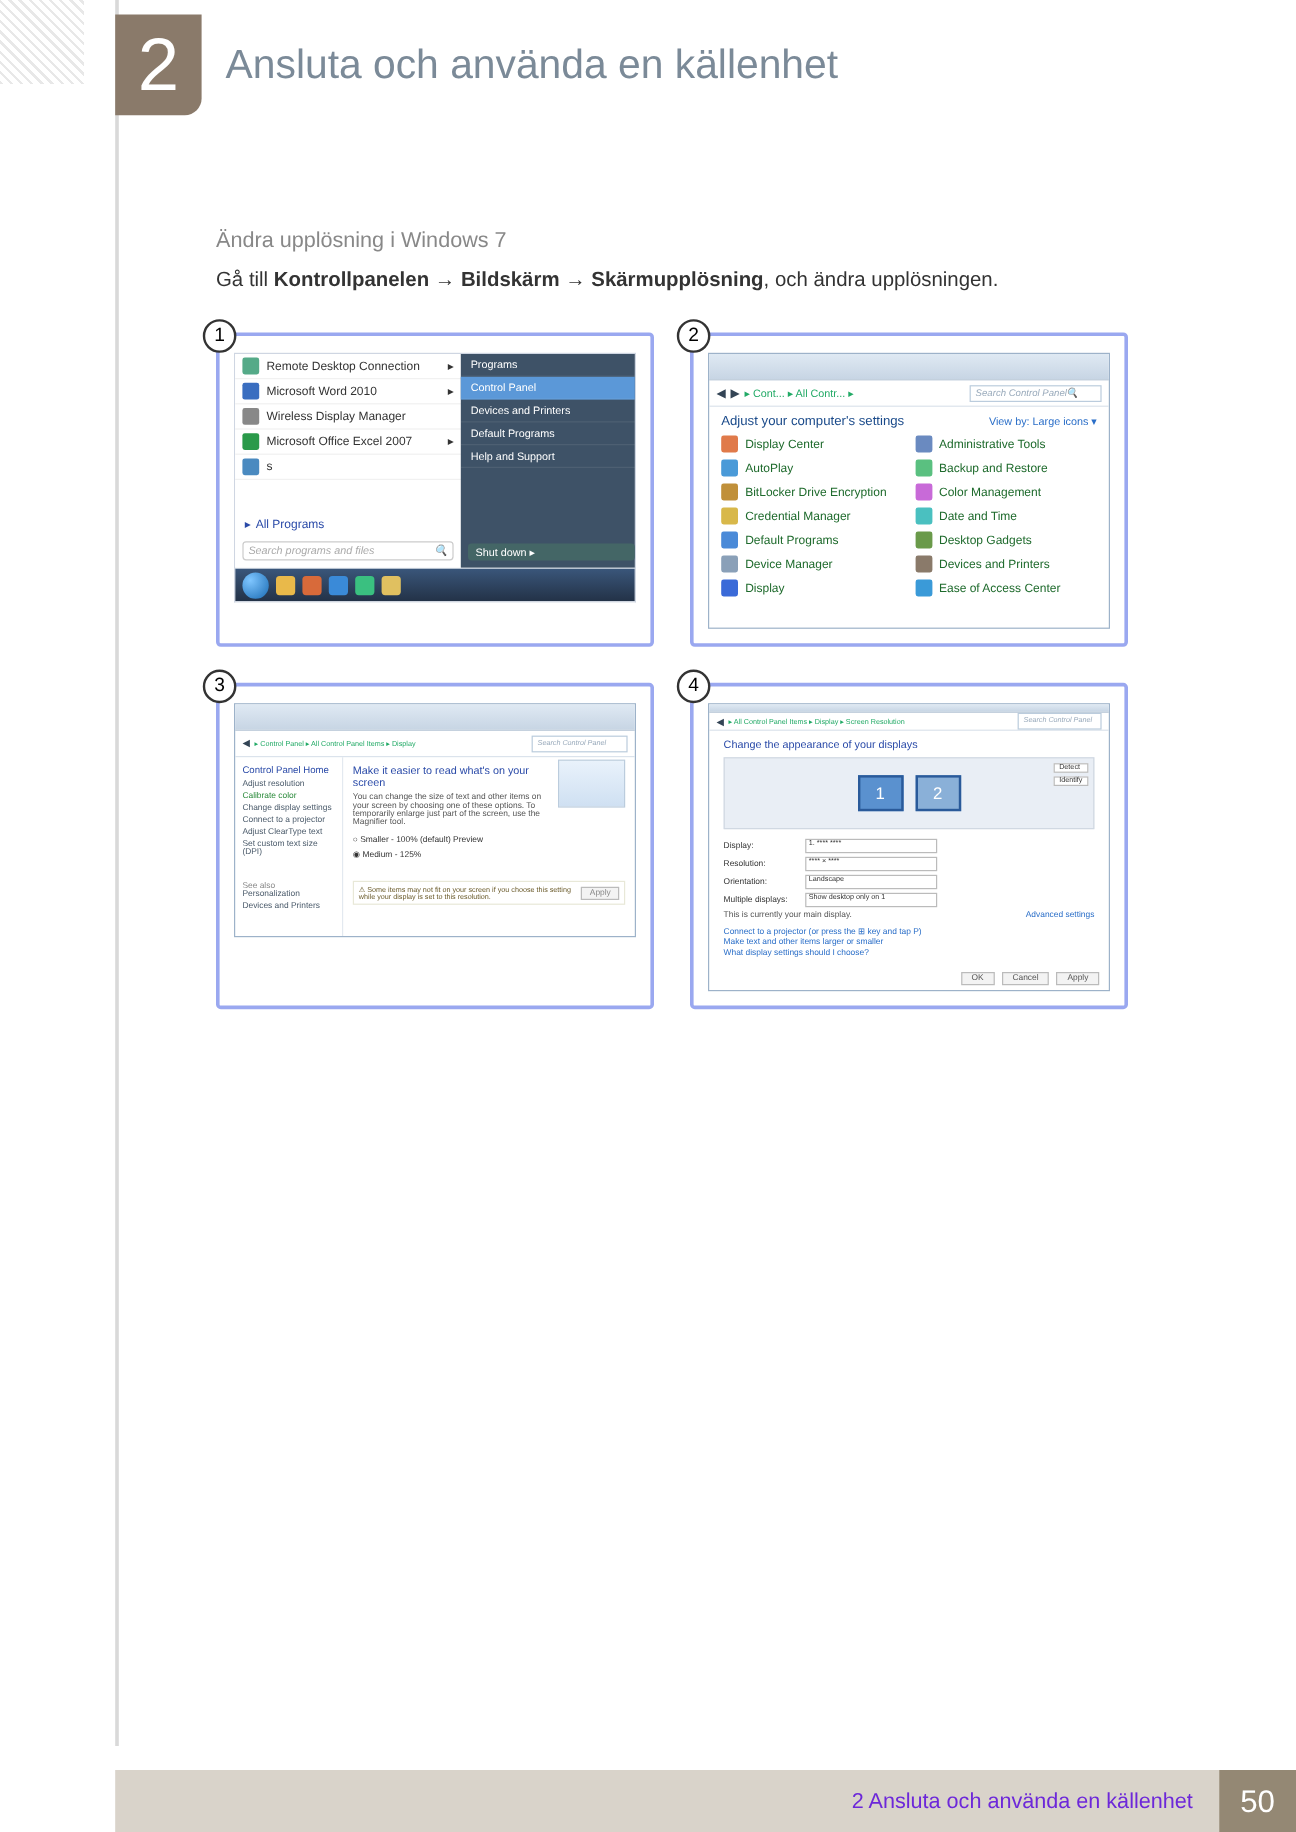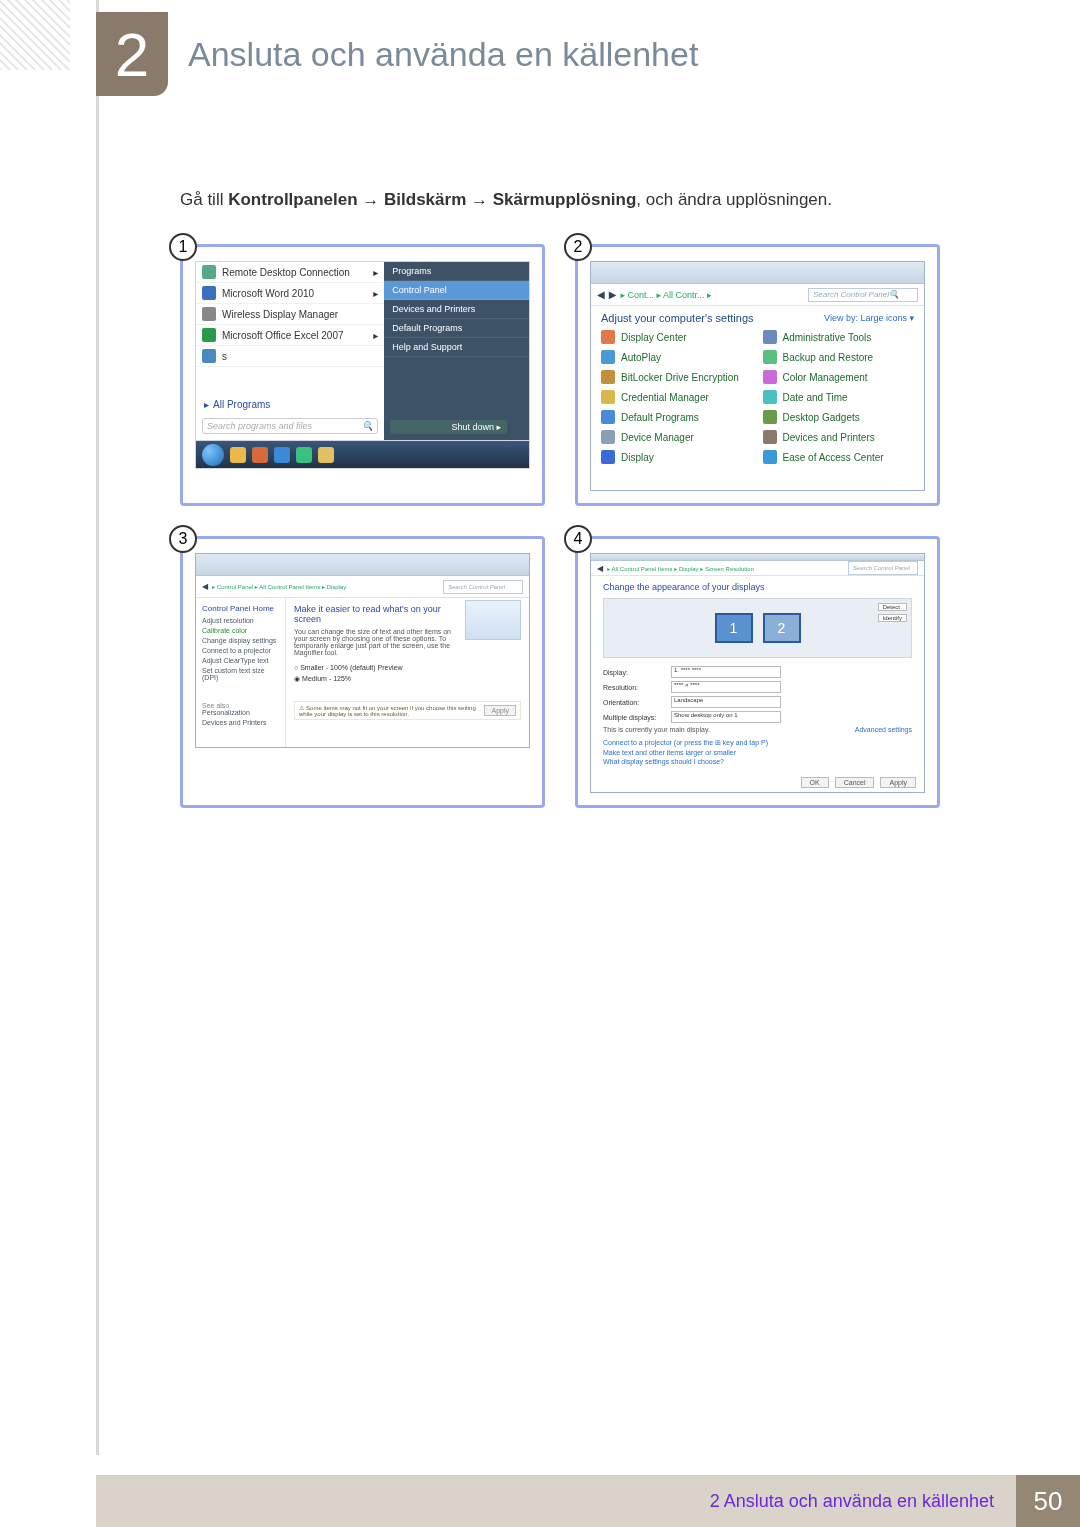--- a/index.html
+++ b/index.html
@@ -131,23 +131,23 @@
     display: flex;
     flex-direction: column;
   }
   .sm-r-item {
     padding: 4px 8px;
     font-size: 9px;
     border-bottom: 1px solid rgba(255,255,255,0.08);
   }
   .sm-r-item.hl { background: #5b98d8; }
   .sm-shutdown {
-    margin: auto 22px 6px 6px;
+    margin: auto 0 6px 6px;
     background: #466; border-radius: 3px;
-    padding: 2px 6px; font-size: 9px; text-align:right;
+    padding: 2px 6px; font-size: 9px; text-align:left;
   }
   .sm-taskbar {
     height: 28px;
     background: linear-gradient(#3a567a, #233247);
     display:flex; align-items:center; gap:6px; padding:0 6px;
     border: 1px solid #cfd6e2; border-top: none;
   }
   .sm-orb {
     width: 22px; height: 22px; border-radius: 50%;
     background: radial-gradient(circle at 30% 30%, #7fc6ff, #1a6bb3);
@@ -272,20 +272,21 @@
 
 <div class="page-stripes"></div>
 <div class="left-rule"></div>
 
 <div class="chapter-header">
   <div class="chapter-badge">2</div>
   <div class="chapter-title">Ansluta och använda en källenhet</div>
 </div>
 
 <div class="content">
+  <div class="section-label">Ändra upplösning i Windows 7</div>
   <div class="section-text">
     <span>Gå till </span>
     <b>Kontrollpanelen</b>
     <span class="arrow">→</span>
     <b>Bildskärm</b>
     <span class="arrow">→</span>
     <b>Skärmupplösning</b><span>, och ändra upplösningen.</span>
   </div>
 
   <div class="panel-grid">

